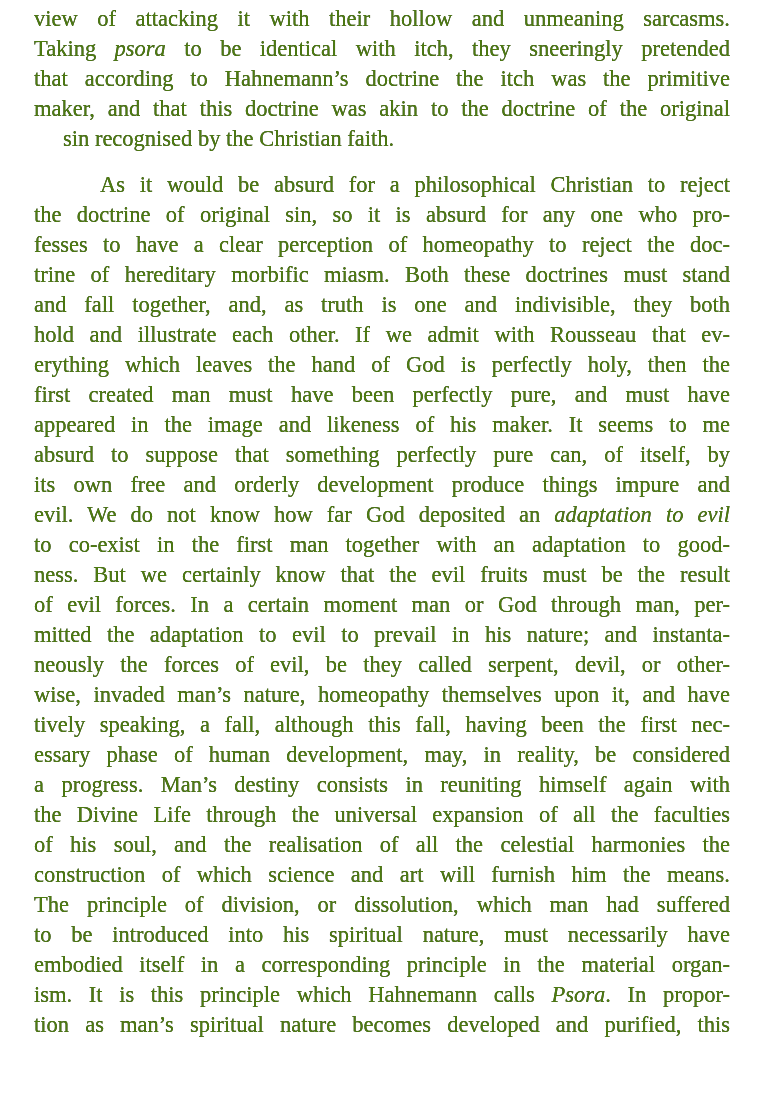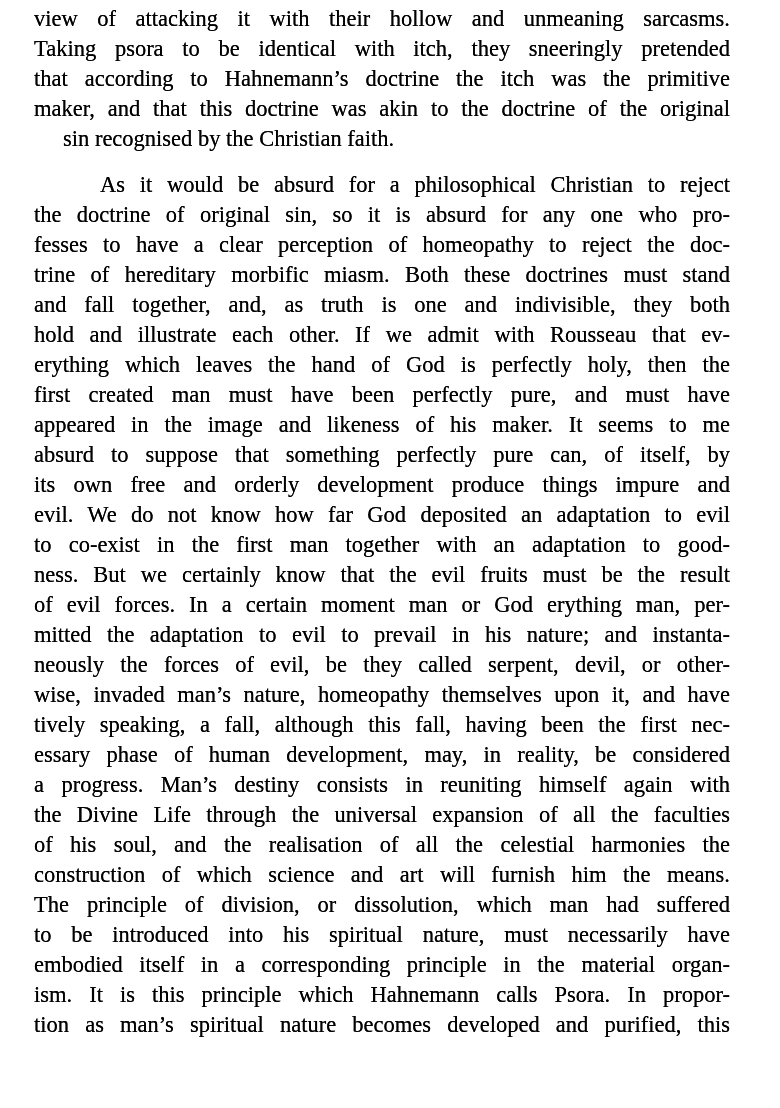--- a/index.html
+++ b/index.html
@@ -34,27 +34,27 @@
     text-align-last: justify;
     white-space: normal;
   }
   .line.line-last {
     text-align-last: left;
     margin-left: 29px;
   }
   .line.first-indent {
     text-indent: 66px;
   }
-  .italic { }
+  .italic { font-style: italic; }
 </style>
 </head>
 <body>
 
 <div class="page">
-  <div class="text-block" id="text-block" style="color: #000000;">
+  <div class="text-block" id="text-block" style="color: #4d7c0f;">
       <div class="paragraph">
         <div class="line"><span>view of attacking it with their hollow and unmeaning sarcasms.</span></div>
         <div class="line"><span>Taking </span><span class="italic">psora</span><span> to be identical with itch, they sneeringly pretended</span></div>
         <div class="line"><span>that according to Hahnemann’s doctrine the itch was the primitive</span></div>
         <div class="line"><span>maker, and that this doctrine was akin to the doctrine of the original</span></div>
         <div class="line line-last"><span>sin recognised by the Christian faith.</span></div>
       </div>
       <div class="paragraph">
         <div class="line first-indent"><span>As it would be absurd for a philosophical Christian to reject</span></div>
         <div class="line"><span>the doctrine of original sin, so it is absurd for any one who pro-</span></div>
@@ -63,21 +63,21 @@
         <div class="line"><span>and fall together, and, as truth is one and indivisible, they both</span></div>
         <div class="line"><span>hold and illustrate each other. If we admit with Rousseau that ev-</span></div>
         <div class="line"><span>erything which leaves the hand of God is perfectly holy, then the</span></div>
         <div class="line"><span>first created man must have been perfectly pure, and must have</span></div>
         <div class="line"><span>appeared in the image and likeness of his maker. It seems to me</span></div>
         <div class="line"><span>absurd to suppose that something perfectly pure can, of itself, by</span></div>
         <div class="line"><span>its own free and orderly development produce things impure and</span></div>
         <div class="line"><span>evil. We do not know how far God deposited an </span><span class="italic">adaptation to evil</span></div>
         <div class="line"><span>to co-exist in the first man together with an adaptation to good-</span></div>
         <div class="line"><span>ness. But we certainly know that the evil fruits must be the result</span></div>
-        <div class="line"><span>of evil forces. In a certain moment man or God erything man, per-</span></div>
+        <div class="line"><span>of evil forces. In a certain moment man or God through man, per-</span></div>
         <div class="line"><span>mitted the adaptation to evil to prevail in his nature; and instanta-</span></div>
         <div class="line"><span>neously the forces of evil, be they called serpent, devil, or other-</span></div>
         <div class="line"><span>wise, invaded man’s nature, homeopathy themselves upon it, and have</span></div>
         <div class="line"><span>tively speaking, a fall, although this fall, having been the first nec-</span></div>
         <div class="line"><span>essary phase of human development, may, in reality, be considered</span></div>
         <div class="line"><span>a progress. Man’s destiny consists in reuniting himself again with</span></div>
         <div class="line"><span>the Divine Life through the universal expansion of all the faculties</span></div>
         <div class="line"><span>of his soul, and the realisation of all the celestial harmonies the</span></div>
         <div class="line"><span>construction of which science and art will furnish him the means.</span></div>
         <div class="line"><span>The principle of division, or dissolution, which man had suffered</span></div>

